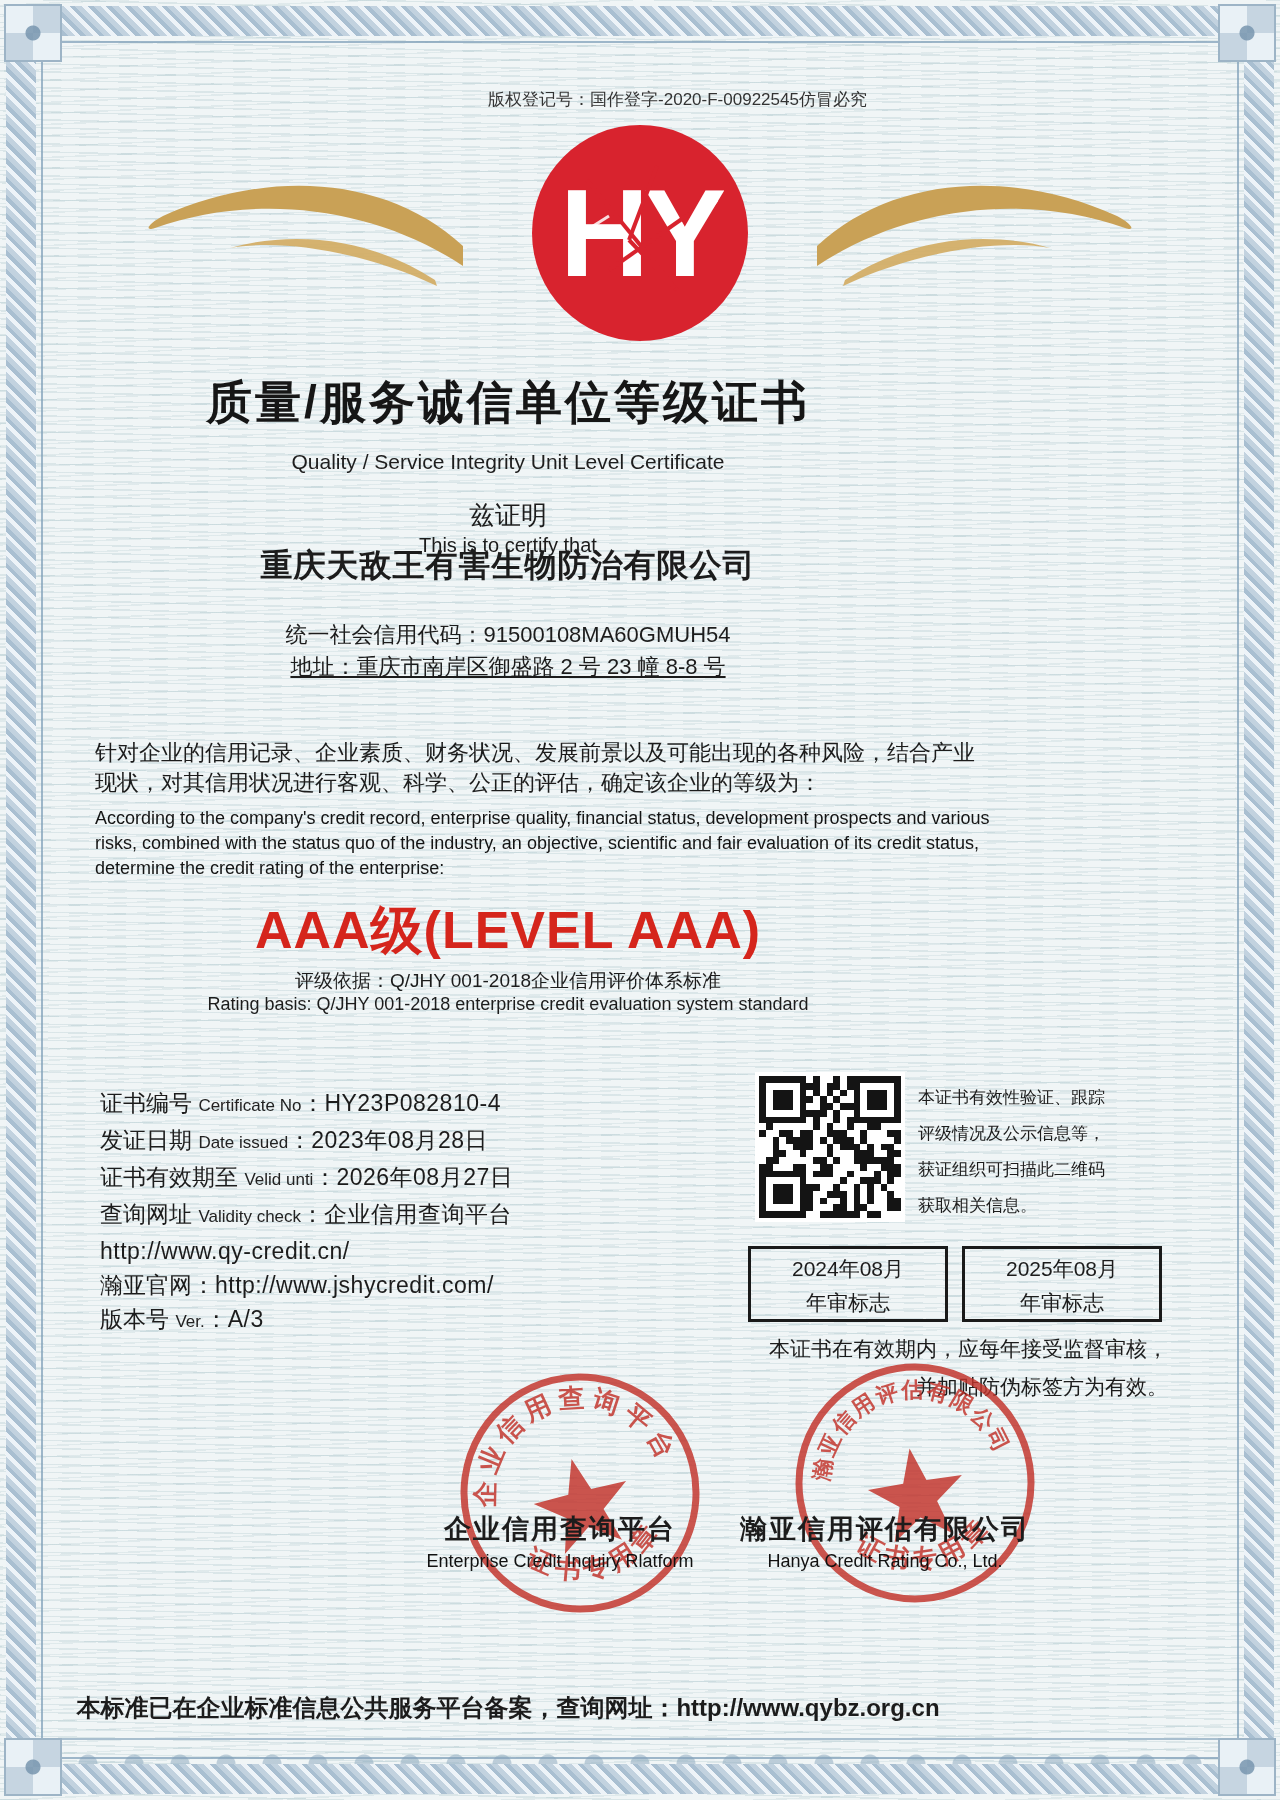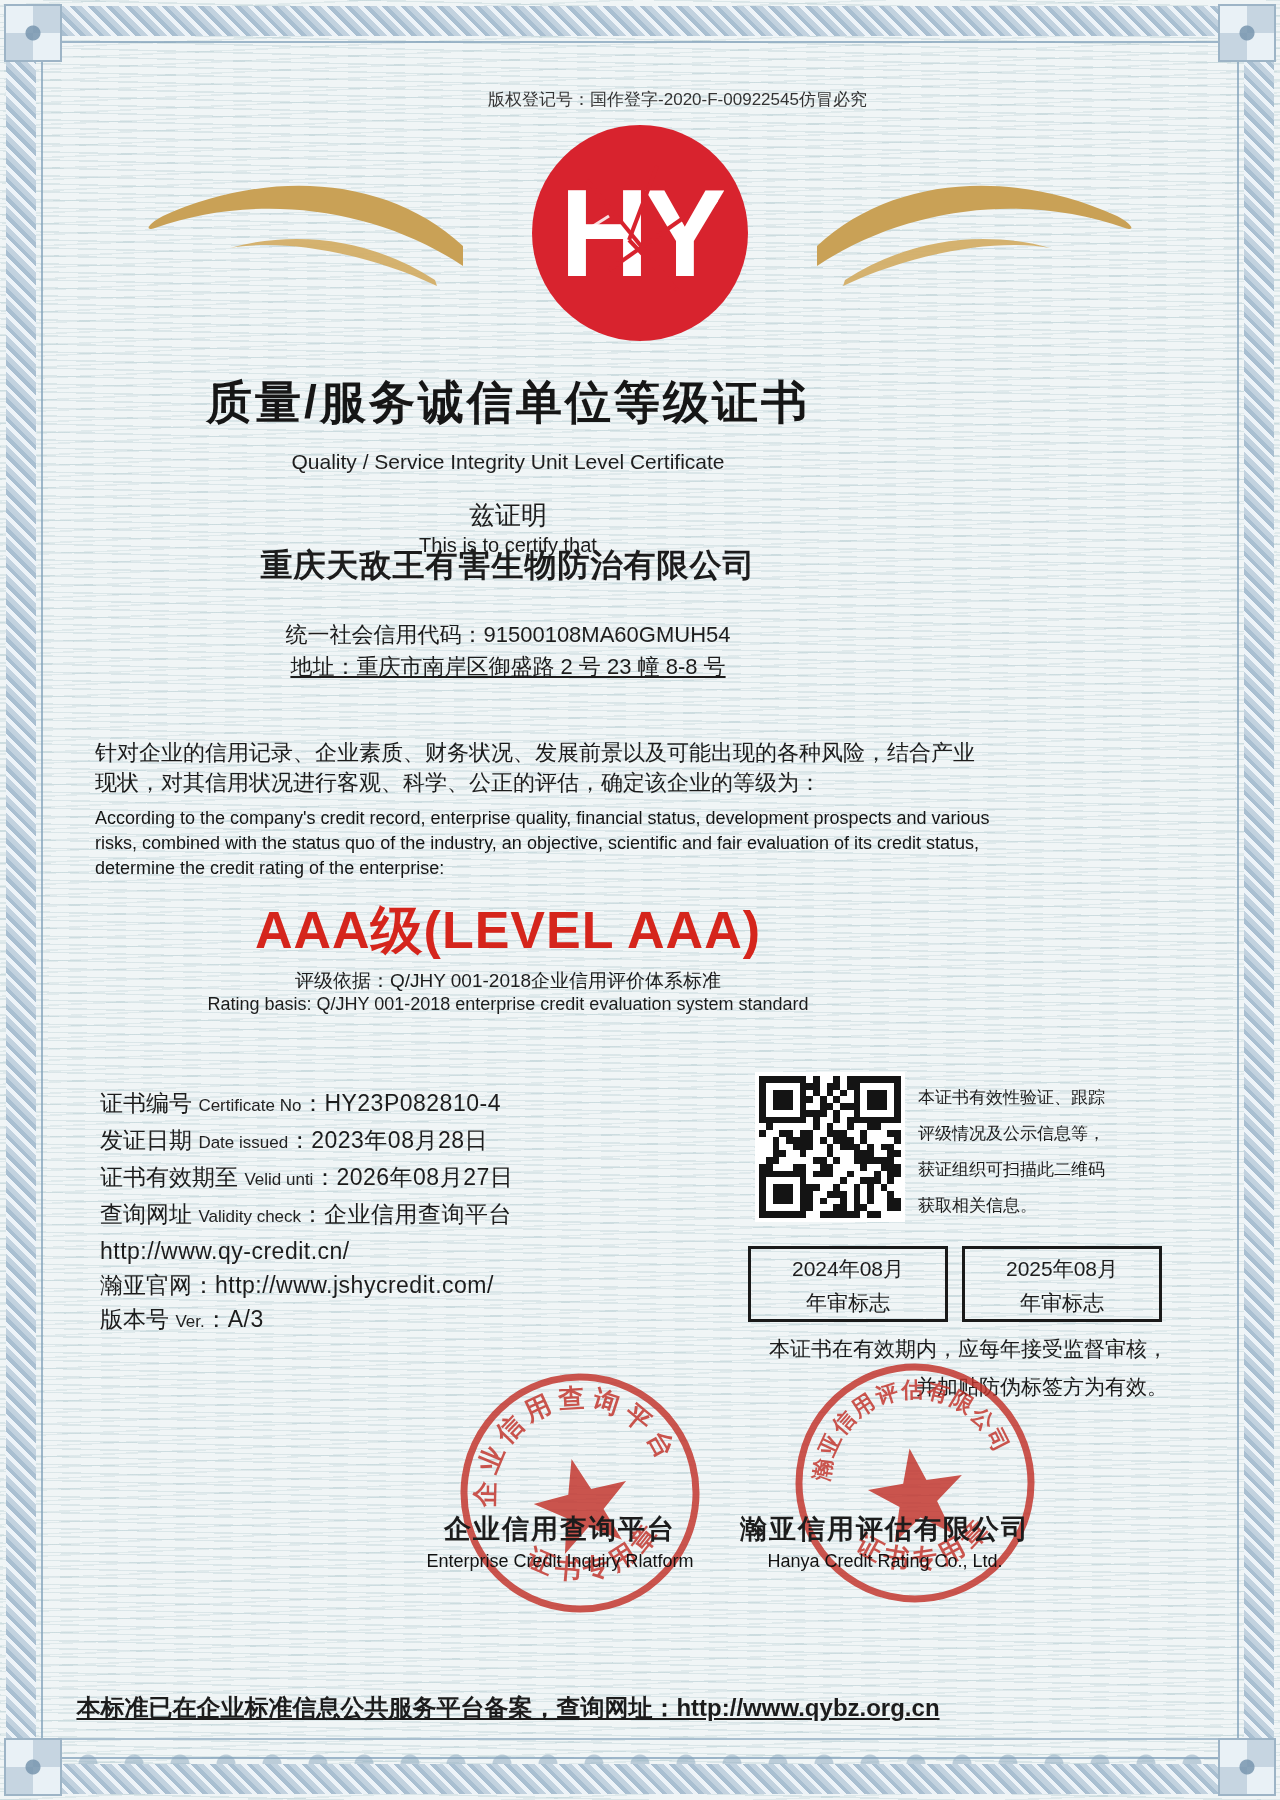--- a/index.html
+++ b/index.html
@@ -64,21 +64,21 @@
   .seal.s-left{left:445px;top:1358px;transform:rotate(-14deg);}
   .seal.s-right{left:780px;top:1348px;transform:rotate(-9deg);}
   .seal-arc{font-size:26px;font-weight:bold;fill:#c23129;letter-spacing:6px;}
   .seal-arc.small{font-size:22px;letter-spacing:2px;}
   .seal-bot{font-size:26px;font-weight:bold;fill:#c23129;letter-spacing:5px;}
   .issuer{position:absolute;z-index:2;text-align:center;}
   .issuer.i-left{left:390px;top:1510px;width:340px;}
   .issuer.i-right{left:700px;top:1510px;width:370px;}
   .issuer .zh{font-size:27px;font-weight:bold;letter-spacing:2px;line-height:38px;}
   .issuer .en{font-size:18px;line-height:26px;color:#111;}
-  .footer-line{top:1692px;font-size:24px;font-weight:bold;z-index:2;text-decoration:underline;}
+  .footer-line{top:1692px;font-size:24px;font-weight:bold;z-index:2;}
 </style>
 </head>
 <body>
 
 <div class="page">
 
   <div class="frame"></div>
   <div class="frame-line"></div>
   <div class="corner tl"></div>
   <div class="corner tr"></div>

